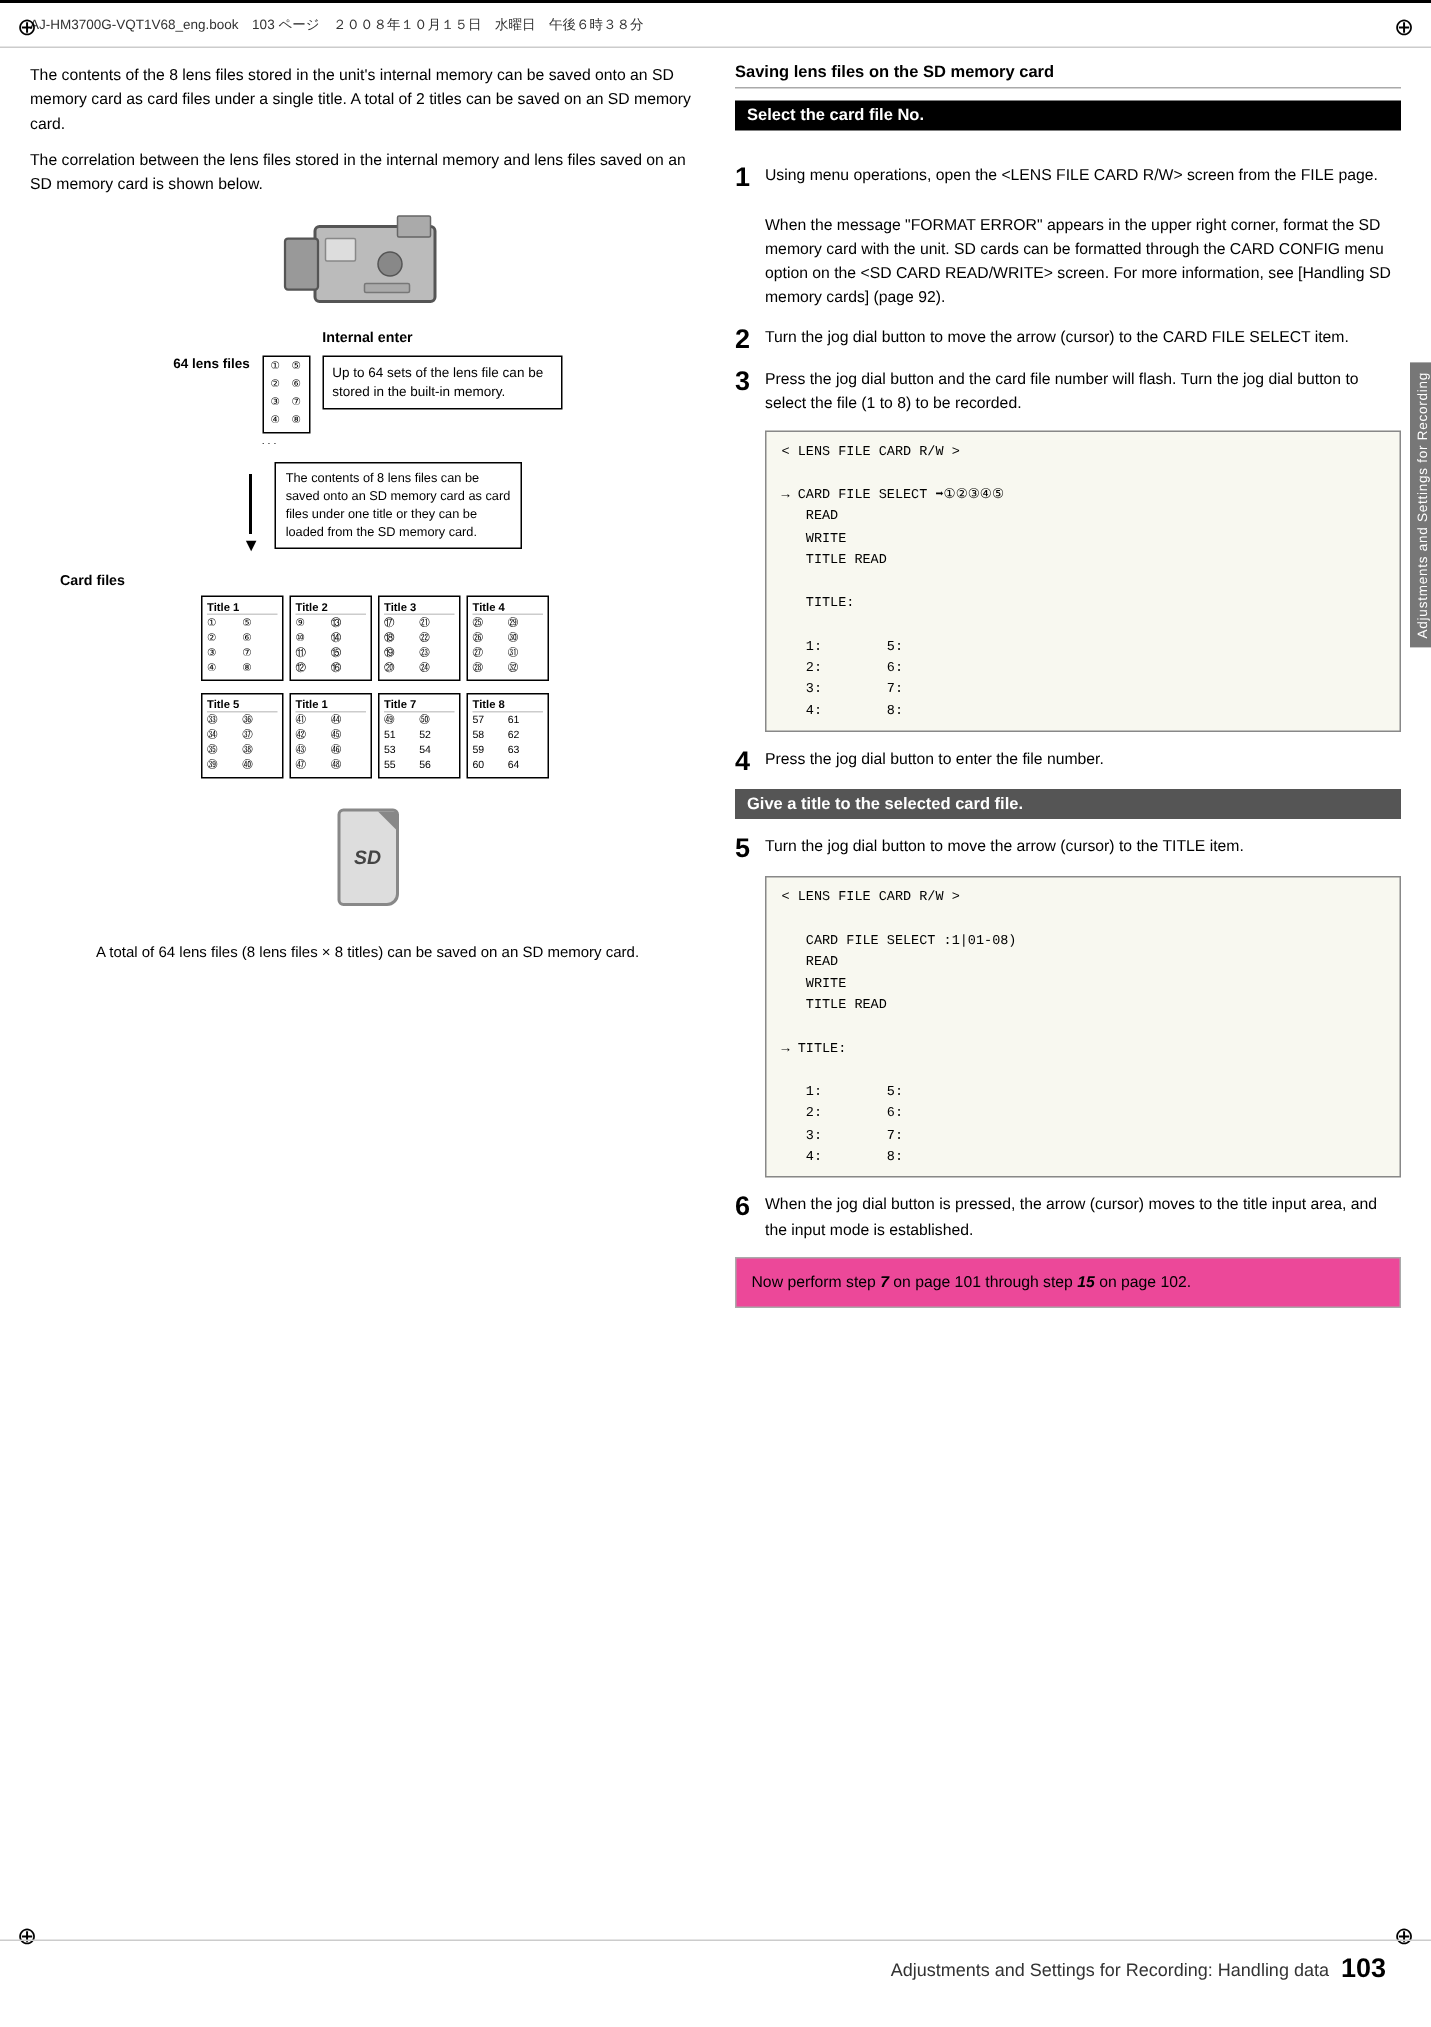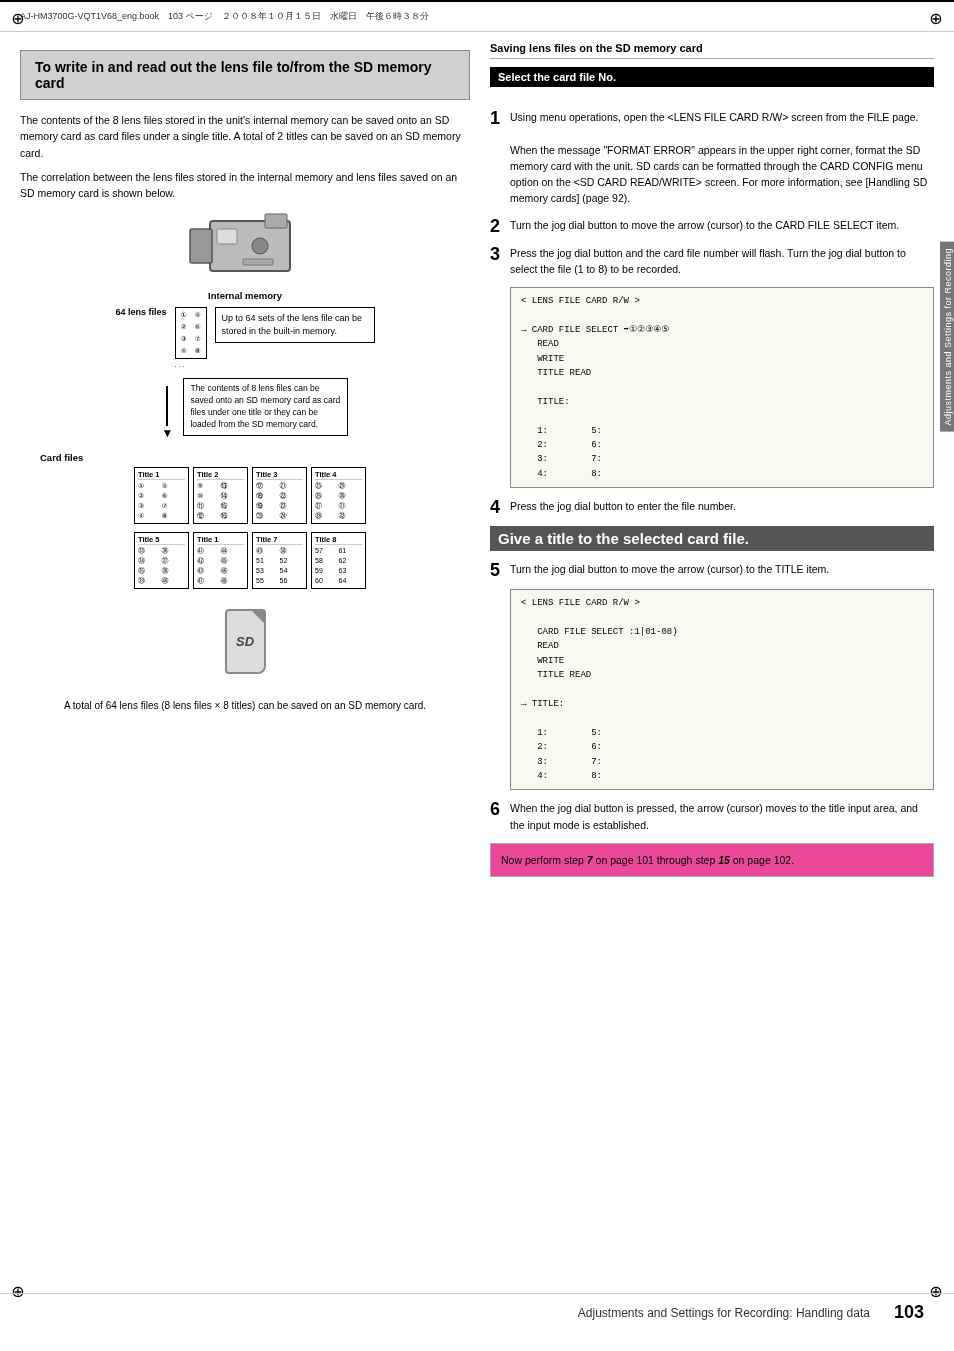--- a/index.html
+++ b/index.html
@@ -187,21 +187,21 @@
       font-size: 9px;
       line-height: 1.6;
       margin: 6px 0 10px 20px;
       color: #000;
     }
 
     .step-header-box2 {
       background: #555;
       color: #fff;
       padding: 4px 8px;
-      font-size: 15px;
+      font-size: 11px;
       font-weight: bold;
       margin: 10px 0;
     }
 
     .info-box {
       border: 1px solid #aaa;
       padding: 8px 10px;
       font-size: 10.5px;
       line-height: 1.55;
       background: #ec4899;
@@ -209,21 +209,21 @@
     }
 
     .footer-text {
       font-size: 12px;
       color: #333;
     }
 
     .page-number {
       font-size: 18px;
       font-weight: bold;
-      margin-left: 24px;
+      margin-left: 8px;
     }
 
     .titles-row {
       display: flex;
       gap: 4px;
       margin: 4px 0;
       border-radius: 27px;
     }
 
     .title-block-small {
@@ -291,43 +291,40 @@
   <div class="corner-mark corner-br">⊕</div>
 
   <div class="header-bar">
     <span>AJ-HM3700G-VQT1V68_eng.book　103 ページ　２００８年１０月１５日　水曜日　午後６時３８分</span>
   </div>
 
   <div class="main-content">
 
     <div class="left-column">
 
-      <div class="page-title-section">
-        <h2>To write in and read out the lens file to/from the SD memory card</h2>
-      </div>
 
       <p class="body-text">The contents of the 8 lens files stored in the unit's internal memory can be saved onto an SD memory card as card files under a single title. A total of 2 titles can be saved on an SD memory card.</p>
       <p class="body-text">The correlation between the lens files stored in the internal memory and lens files saved on an SD memory card is shown below.</p>
 
       <div class="diagram-area">
 
         <svg width="120" height="75">
 
           <rect x="25" y="10" width="80" height="50" rx="3" ry="3" fill="#bbb" stroke="#555" stroke-width="2"></rect>
 
           <rect x="5" y="18" width="22" height="34" rx="2" ry="2" fill="#999" stroke="#555" stroke-width="1.5"></rect>
 
           <rect x="80" y="3" width="22" height="14" rx="1" ry="1" fill="#aaa" stroke="#666" stroke-width="1"></rect>
 
           <rect x="32" y="18" width="20" height="15" rx="1" fill="#ddd" stroke="#888" stroke-width="1"></rect>
           <circle cx="75" cy="35" r="8" fill="#888" stroke="#555" stroke-width="1"></circle>
           <rect x="58" y="48" width="30" height="6" rx="1" fill="#aaa" stroke="#777" stroke-width="1"></rect>
         </svg>
 
-        <div class="internal-memory-label">Internal memory</div>
+        <div class="internal-memory-label">Internal enter</div>
 
         <div class="lens-files-section">
           <div class="lens-files-label">64 lens files</div>
           <div style="display:flex;flex-direction:column;align-items:flex-start;gap:2px;">
 
             <div style="display:grid;grid-template-columns:14px 14px;gap:0;border:1px solid #000;padding:1px;">
               <span style="font-size:7px;text-align:center;line-height:12px;">①</span>
               <span style="font-size:7px;text-align:center;line-height:12px;">⑤</span>
               <span style="font-size:7px;text-align:center;line-height:12px;">②</span>
               <span style="font-size:7px;text-align:center;line-height:12px;">⑥</span>

